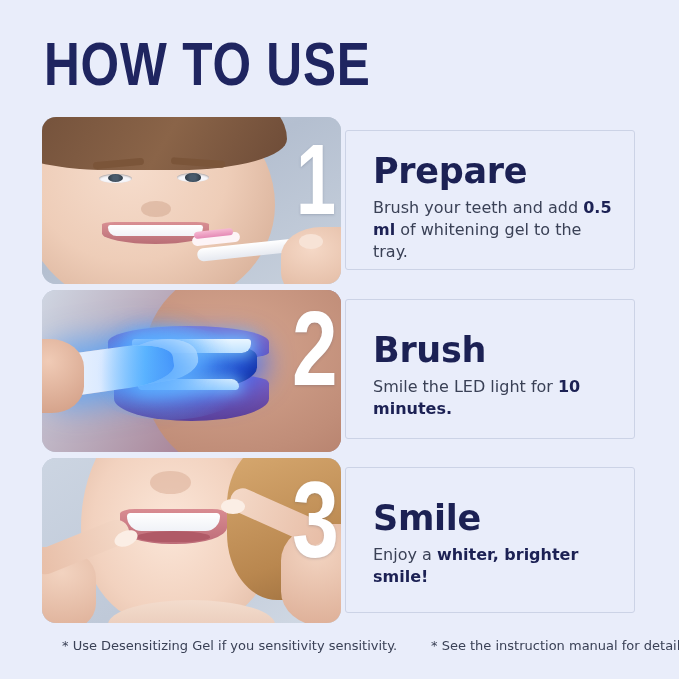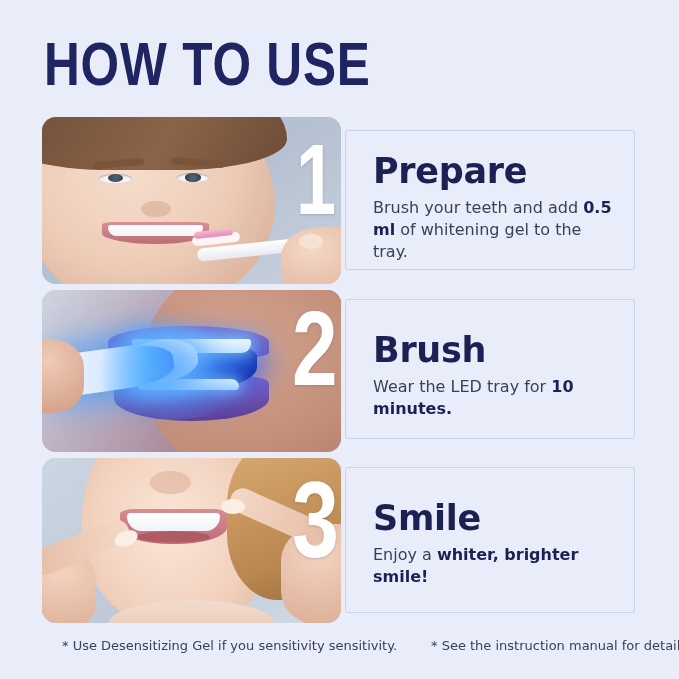--- a/index.html
+++ b/index.html
@@ -322,21 +322,21 @@
       <div class="p2-device"></div>
       <div class="p2-hand"></div>
       <div class="p2-glow"></div>
     </div>
 
     <div class="numeral">2</div>
 
     <div class="card">
       <div class="card-inner">
         <div class="step-title">Brush</div>
-        <div class="step-desc"><span>Wear the LED tray for </span><b>10 minutes.</b><span></span></div>
+        <div class="step-desc"><span>Smile the LED light for </span><b>10 minutes.</b><span></span></div>
       </div>
     </div>
   </div>
 
   <div class="step step-3">
 
     <div class="photo">
       <div class="p3-bg"></div>
       <div class="p3-face"></div>
       <div class="p3-hair"></div>

